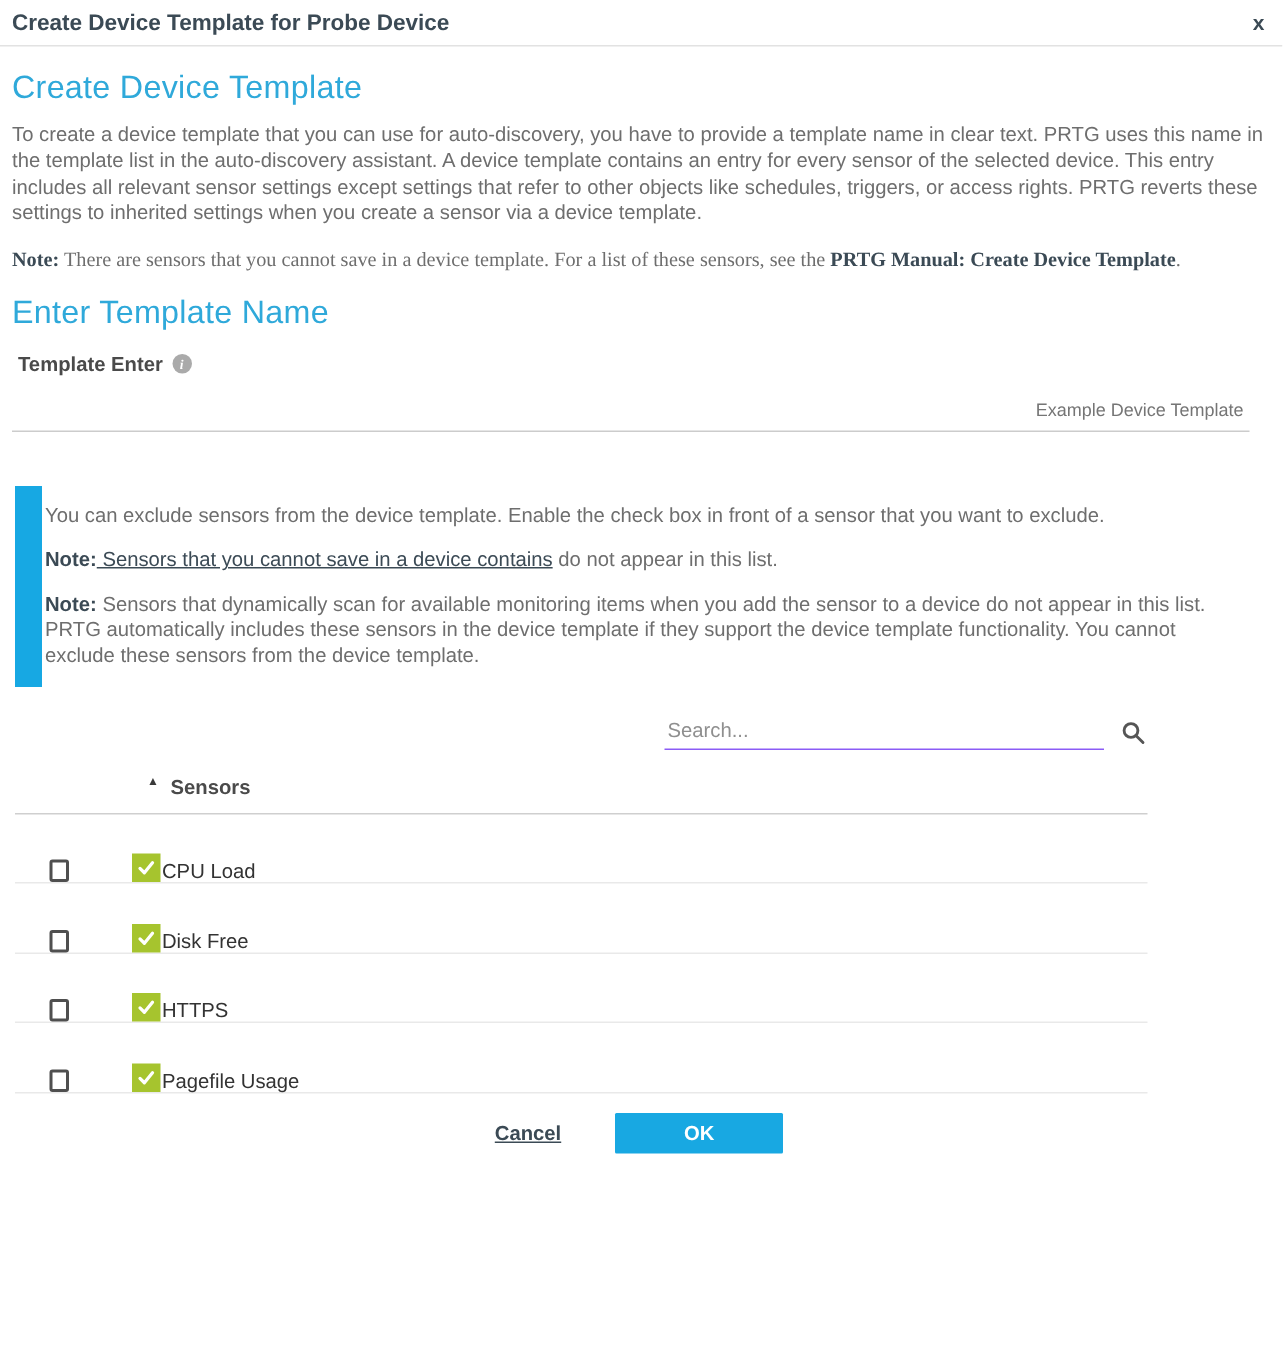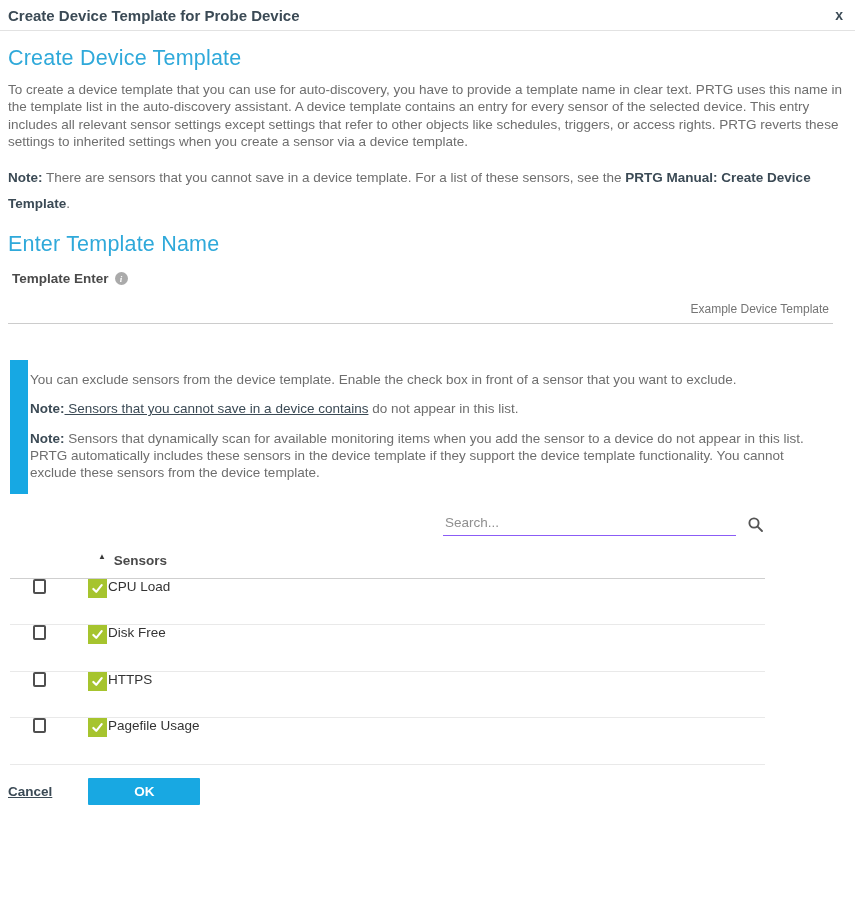--- a/index.html
+++ b/index.html
@@ -18,21 +18,21 @@
   }
   .titlebar .title { font-size:15px; font-weight:700; color:#3b4a55; }
   .titlebar .close { font-size:14px; font-weight:700; color:#3b4a55; cursor:pointer; line-height:1; }
   
   .content { padding:0 8px; }
   h1.section {
     font-size:21.5px; font-weight:400; color:#2fa9da;
     margin:15px 0 10px 0; letter-spacing:0.2px;
   }
   .intro-body { line-height:17.3px; margin:0 0 15px 0; max-width:841px; }
-  .note-line { line-height:26px; margin:0; max-width:841px; }
+  .note-line { line-height:16px; margin:0; max-width:841px;font-family:Liberation Serif, serif; }
   .b-dark { font-weight:700; color:#3b4a55; }
   a.dark-link { font-weight:700; color:#3b4a55; text-decoration:none; cursor:pointer; }
   
   .h-space { margin-top:48px; }
   .field-label-row { display:flex; align-items:center; margin:14px 0 0 4px; }
   .field-label { font-weight:700; color:#4a4a4a; }
   .info-dot {
     display:inline-flex; align-items:center; justify-content:center;
     width:13px; height:13px; border-radius:50%; background:#aaaaaa;
     color:#ffffff; font-size:9px; font-weight:700; font-style:italic;
@@ -70,35 +70,35 @@
   .thead {
     margin-top:17px; padding:0 0 10px 88px;
     border-bottom:1px solid #cfcfcf;
   }
   .sort-arrow {
     font-size:8px; color:#3a3a3a; position:relative; top:-6px; margin-right:4px;
     cursor:pointer;
   }
   .th-label { font-weight:700; color:#4a4a4a; cursor:pointer; }
   .row {
-    height:46.5px; display:flex; align-items:flex-start;
+    height:46.5px; display:flex; align-items:flex-end;
     border-bottom:1px solid #e9e9e9;
   }
   .cb {
     width:13px; height:15px; margin-left:23px;
     border:2px solid #4f4f4f; border-radius:2px; background:#fff; cursor:pointer;
   }
   .sicon {
     width:19px; height:19px; margin-left:42px; background:#a6c42e;
     display:inline-flex; align-items:center; justify-content:center;
   }
   .sname { margin-left:1px; color:#333333; }
   
   .footer {
-    display:flex; justify-content:flex-start; align-items:center;
+    display:flex; justify-content:center; align-items:center;
     margin:13px 3px 0 0; gap:36px;
   }
   a.cancel-link {
     font-weight:700; color:#3b4a55; text-decoration:underline; cursor:pointer;
   }
   .ok-btn {
     width:112px; height:27px; background:#18a8e2; color:#ffffff;
     font-weight:700; font-size:13.5px; border:none; border-radius:1px;
     display:flex; align-items:center; justify-content:center; cursor:pointer;
     font-family:inherit;

